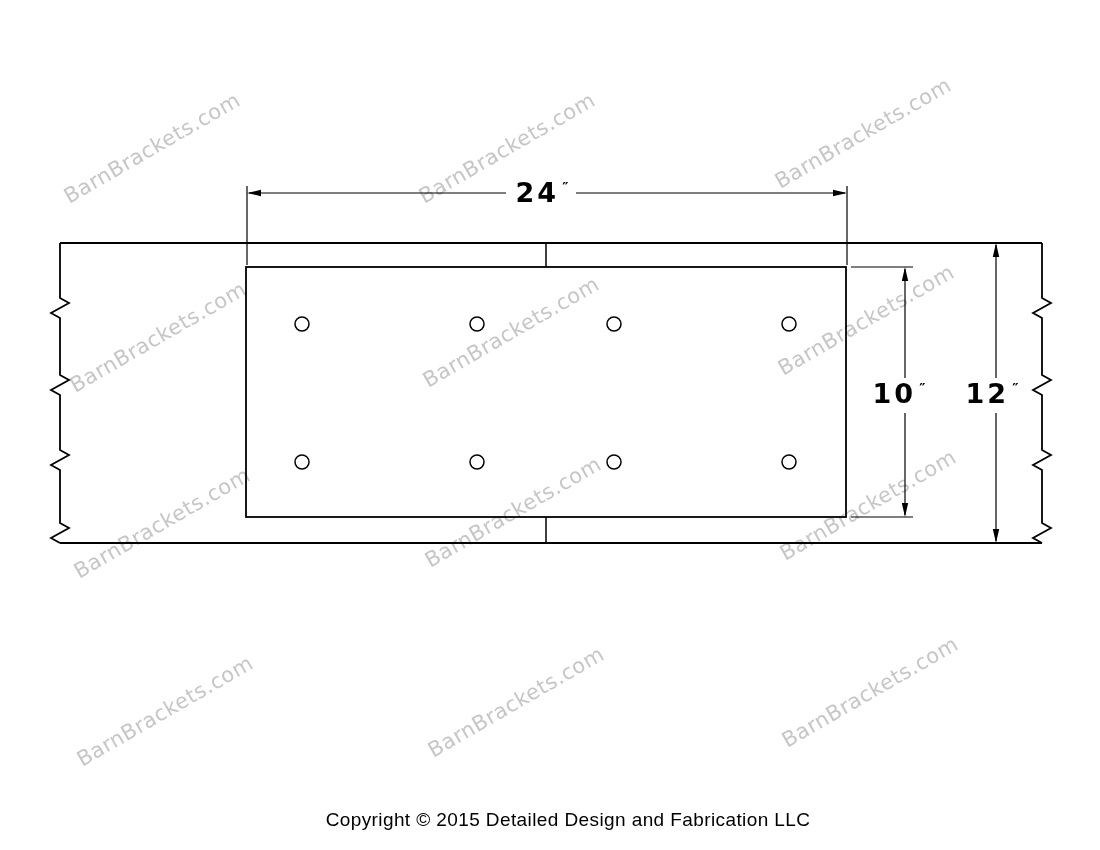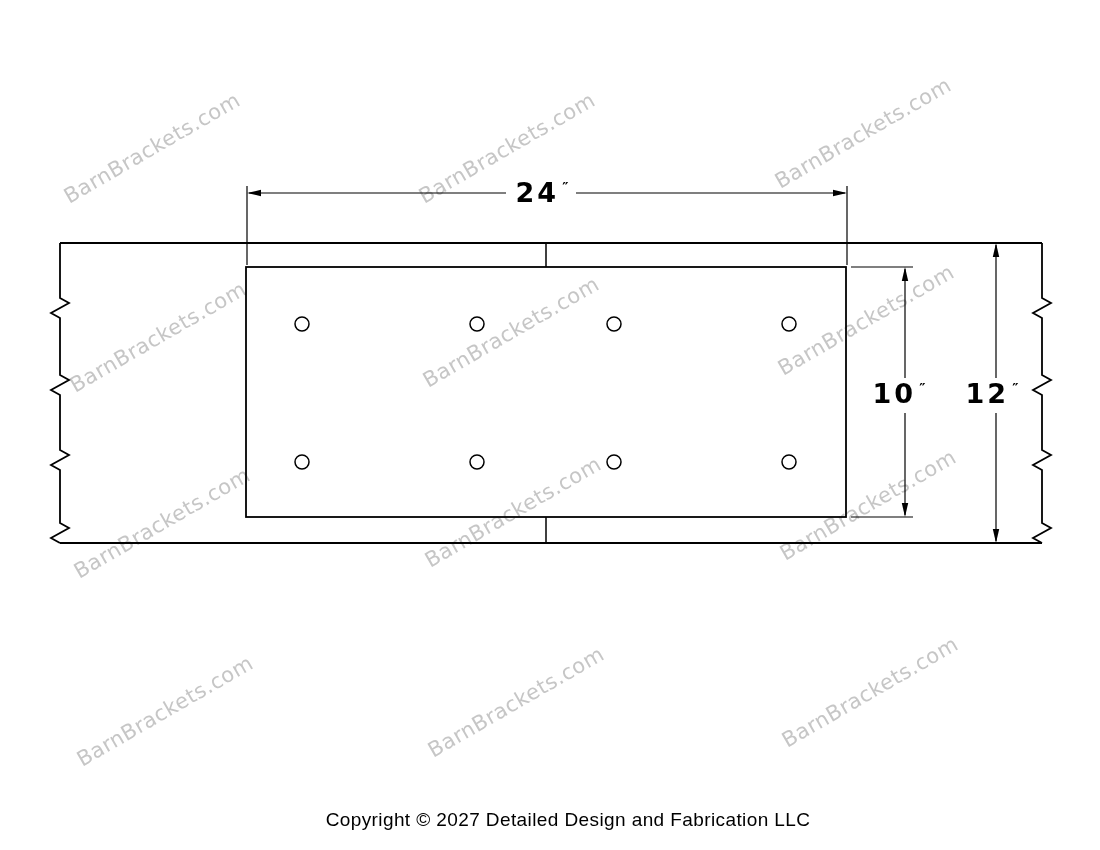--- a/index.html
+++ b/index.html
@@ -134,14 +134,14 @@
       <g stroke="#000" stroke-width="1.2">
         <line x1="996" y1="245" x2="996" y2="378"></line>
         <line x1="996" y1="413" x2="996" y2="541"></line>
       </g>
       <path d="M996,243 L992.8,257 L999.2,257 Z" fill="#000"></path>
       <path d="M996,543 L992.8,529 L999.2,529 Z" fill="#000"></path>
       <text class="dim-text" x="992" y="403" text-anchor="middle"><tspan>12</tspan><tspan class="dim-unit" dx="3" dy="-10">″</tspan></text>
     </g>
   </svg>
 
-  <div class="copyright">Copyright © 2027 Detailed Design and Fabrication LLC</div>
+  <div class="copyright">Copyright © 2015 Detailed Design and Fabrication LLC</div>
 </div>
 
 </body></html>

